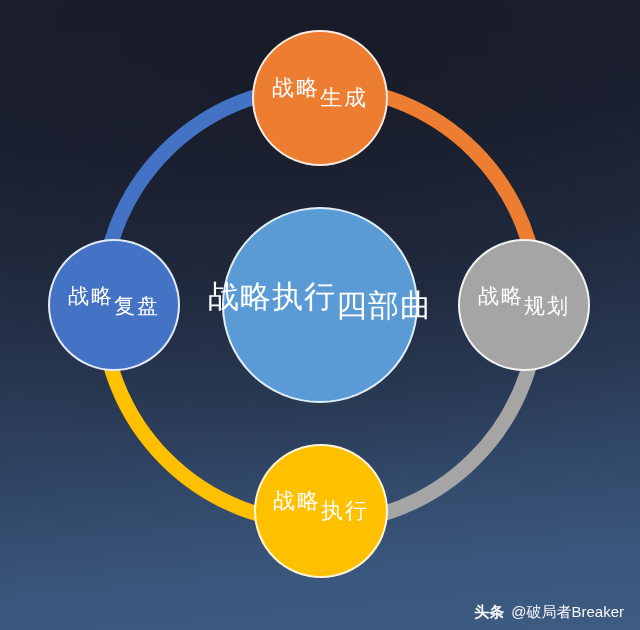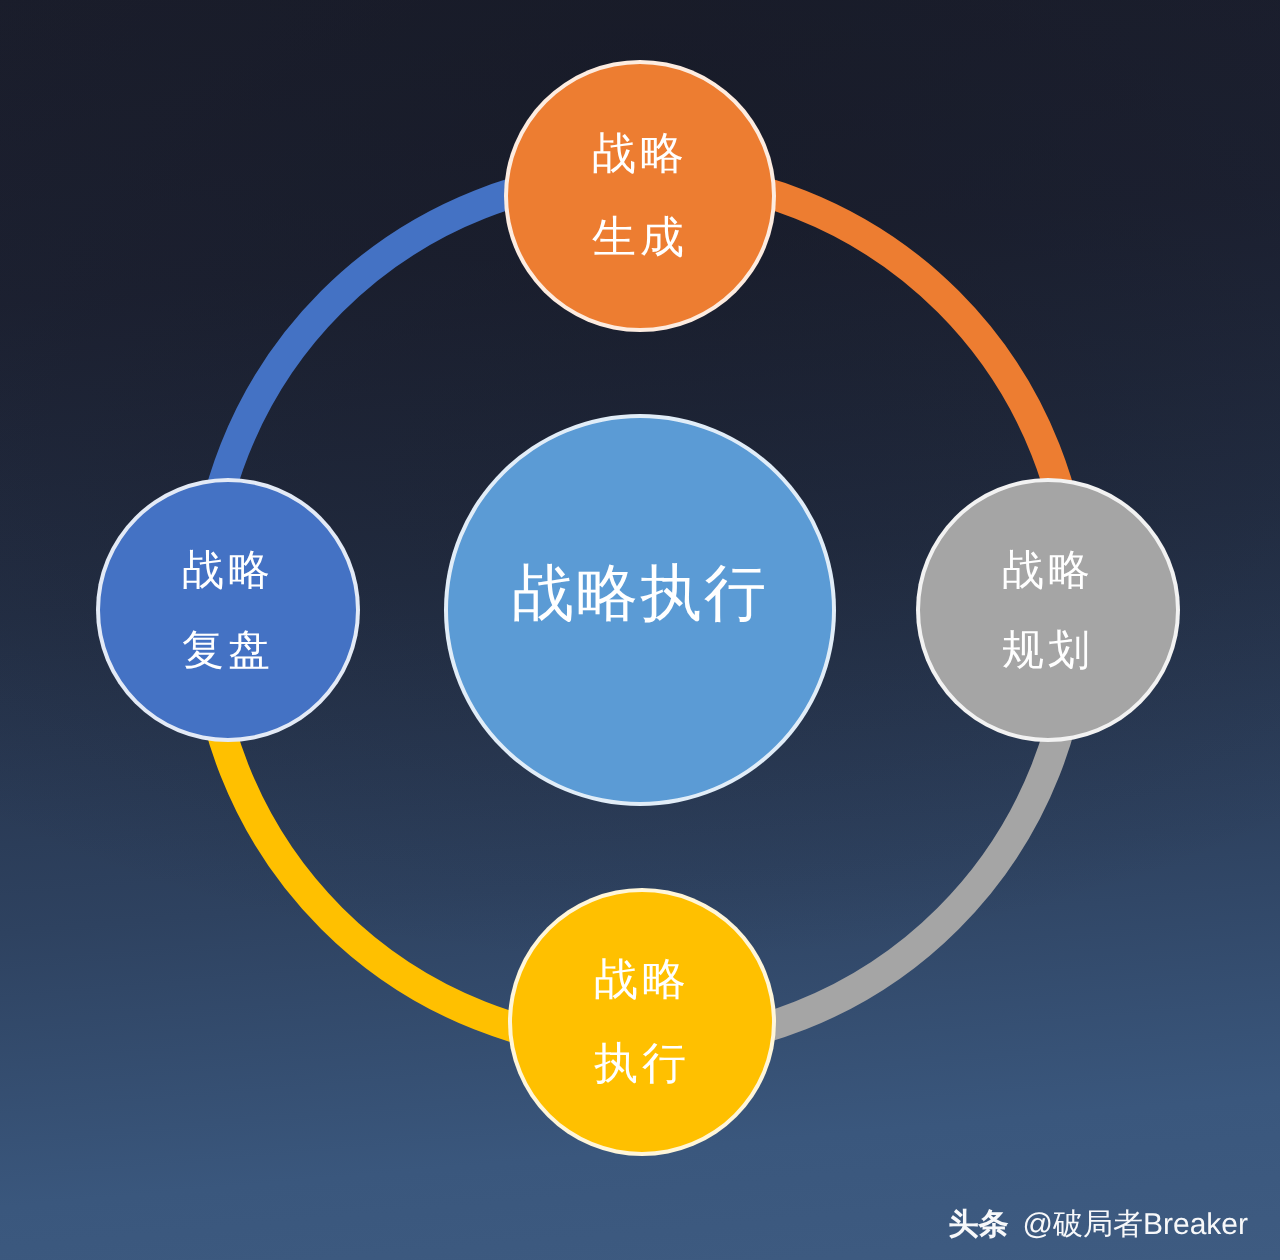--- a/index.html
+++ b/index.html
@@ -31,21 +31,20 @@
     width: 500px;
     height: 500px;
   }
   .ring svg { display: block; width: 500px; height: 500px; }
 
   
   .node {
     position: absolute;
     border-radius: 50%;
     display: flex;
-    flex-direction: column;
     align-items: center;
     justify-content: center;
     color: #ffffff;
     text-align: left;
     box-sizing: border-box;
   }
   .node .ln {
     display: block;
     line-height: 1.0;
     letter-spacing: 2px;
@@ -144,20 +143,21 @@
       <path d="M 250 32 A 218 218 0 0 1 468 250" fill="none" stroke="#ed7d31" stroke-width="15" stroke-linecap="butt"></path>
 
       <path d="M 468 250 A 218 218 0 0 1 250 468" fill="none" stroke="#a5a5a5" stroke-width="15" stroke-linecap="butt"></path>
 
       <path d="M 250 468 A 218 218 0 0 1 32 250" fill="none" stroke="#ffc000" stroke-width="15" stroke-linecap="butt"></path>
     </svg>
   </div>
 
   <div class="node node-center">
     <span class="ln l1">战略执行</span>
+    <span class="ln l2">四部曲</span>
   </div>
 
   <div class="node node-top">
     <span class="ln l1">战略</span>
     <span class="ln l2">生成</span>
   </div>
 
   <div class="node node-right">
     <span class="ln l1">战略</span>
     <span class="ln l2">规划</span>

